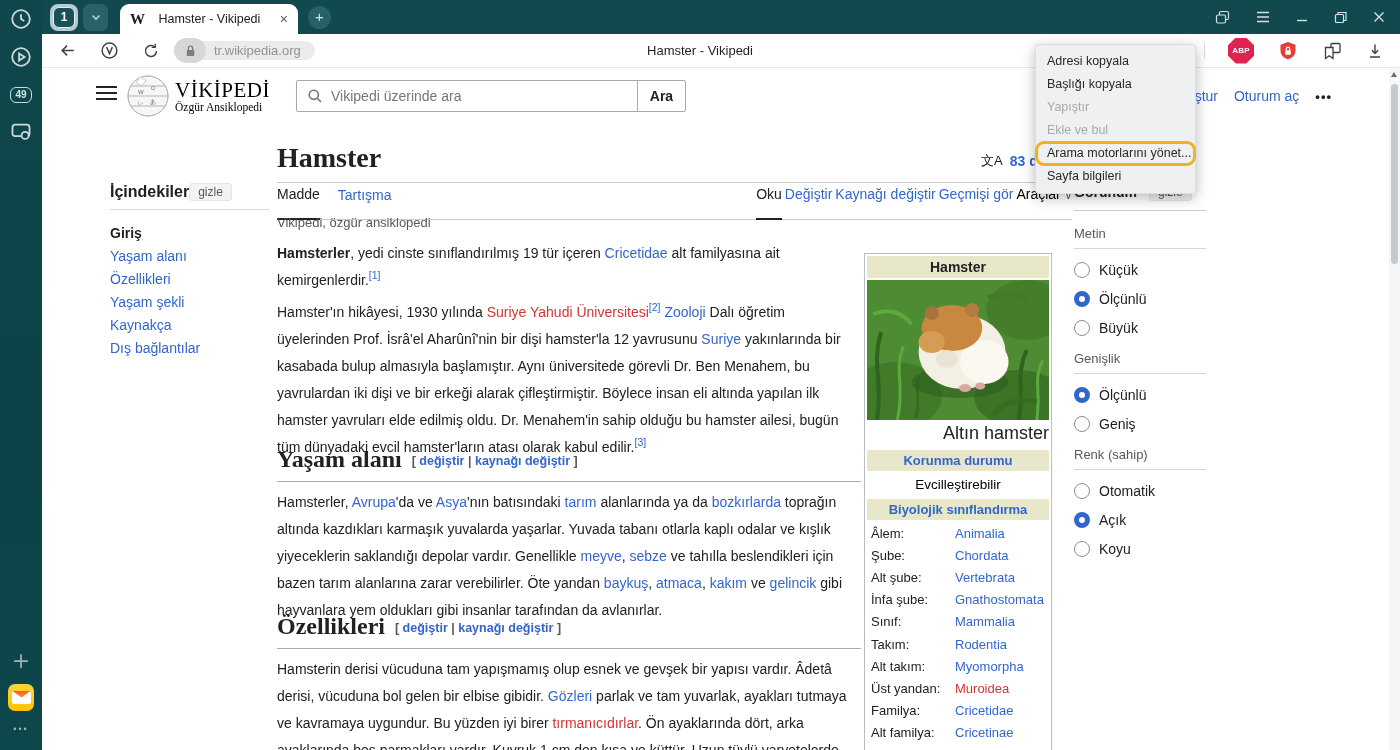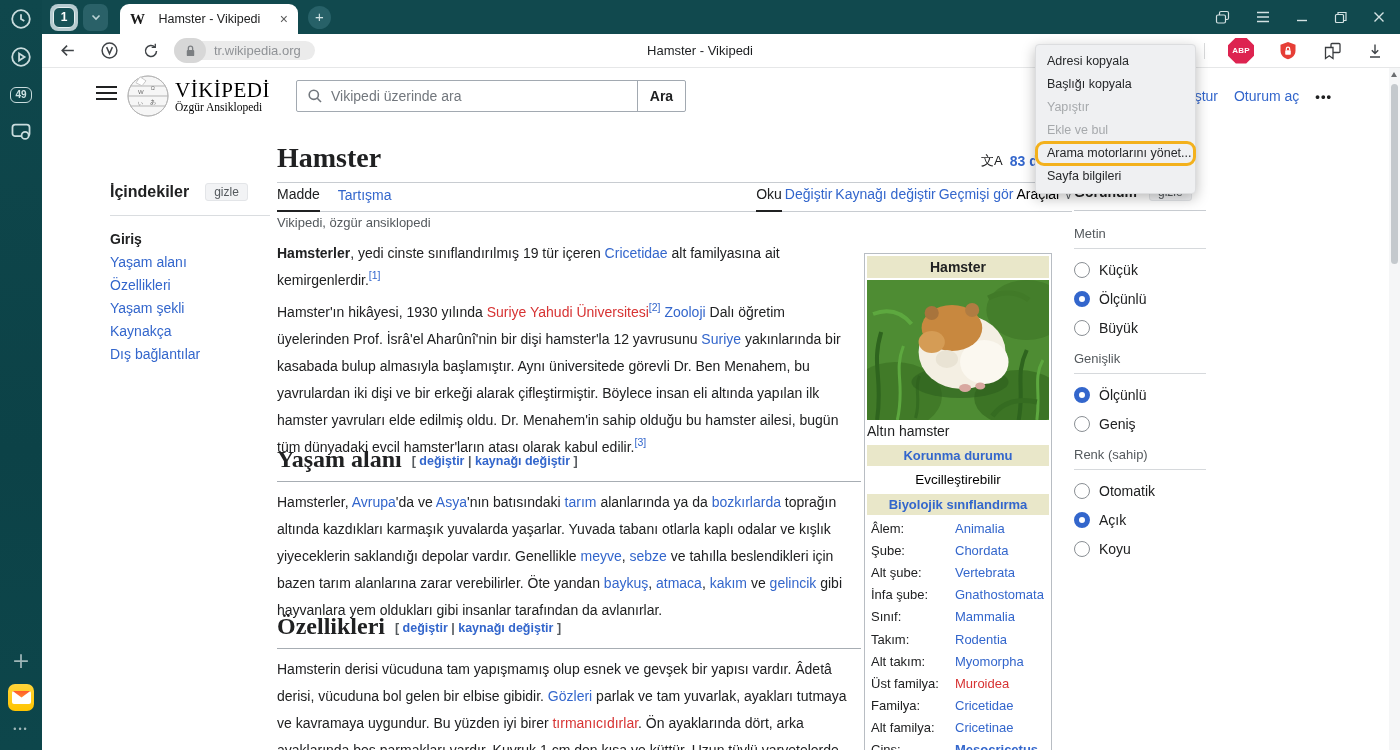--- a/index.html
+++ b/index.html
@@ -86,53 +86,53 @@
   .arabtn { width:48px; height:100%; border-left:1px solid #a2a9b1; display:flex; align-items:center;
             justify-content:center; font-weight:bold; font-size:14px; color:#202122; cursor:pointer; }
   .personal { position:absolute; right:68px; top:20px; display:flex; gap:16px; font-size:14px; align-items:center; }
   .pdots { color:#202122; font-weight:bold; letter-spacing:1px; font-size:13px; cursor:pointer; }
 
   .langsel { position:absolute; left:939px; top:84px; display:flex; gap:7px; align-items:center; cursor:pointer; }
   .langglyph { font-size:13px; color:#202122; }
   .langcount { font-size:14px; font-weight:bold; color:#3366cc; }
 
   .toc { position:absolute; left:68px; top:115px; width:160px; }
-  .tochead { display:flex; align-items:center; gap:16px; padding-bottom:14px; border-bottom:1px solid #dadde0; }
+  .tochead { display:flex; align-items:center; gap:0; padding-bottom:8px; border-bottom:1px solid #dadde0; }
   .tochead .t { font-size:16px; font-weight:bold; color:#202122; }
   .pill { background:#f2f3f5; border:1px solid #e3e5e8; border-radius:3px; font-size:12px; color:#54595d;
           padding:1px 8px; cursor:pointer; }
   .toc ul { list-style:none; margin-top:12px; }
   .toc li { font-size:14px; line-height:23px; cursor:pointer; }
   .toc li.cur { font-weight:bold; color:#202122; }
 
   .atitle { position:absolute; left:235px; top:74px; font-family:"Liberation Serif", serif; font-size:28px;
             color:#202122; line-height:32px; }
   .trule { position:absolute; left:235px; top:114px; width:795px; height:1px; background:#c8ccd1; }
   .tabrow { position:absolute; left:235px; top:118px; width:795px; display:flex; align-items:flex-end;
             border-bottom:1px solid #c8ccd1; font-size:14px; }
-  .tabrow .vt { padding-bottom:8px; margin-right:18px; cursor:pointer; }
+  .tabrow .vt { padding-bottom:16px; margin-right:18px; cursor:pointer; }
   .tabrow .vt.on { color:#202122; border-bottom:2px solid #202122; margin-bottom:-1px; }
   .tabrow .rgrp { margin-left:auto; display:flex; gap:3px; }
   .tabrow .rgrp .vt { margin-right:0; }
   .chev { font-size:10px; color:#54595d; }
   .tagline { position:absolute; left:235px; top:147px; font-size:13px; color:#54595d; }
 
   .para { position:absolute; left:235px; width:584px; font-size:14px; line-height:27px; color:#202122; }
   .h2 { position:absolute; left:235px; font-family:"Liberation Serif", serif; font-size:24px; color:#202122; }
   .h2 .edit { font-family:"Liberation Sans", sans-serif; font-size:12.5px; margin-left:10px; vertical-align:2px; }
   .hrule { position:absolute; left:235px; width:584px; height:1px; background:#a7adb3; }
 
   
   .infobox { position:absolute; left:822px; top:185px; width:188px; border:1px solid #b8bdc3;
              background:#fff; padding:2px; font-size:13px; }
   .iband { background:#e9e7c9; text-align:center; font-weight:bold; padding:3px 0; margin-bottom:2px; }
   .iband.blue { color:#3366cc; cursor:pointer; }
   .ititle { font-size:14px; color:#202122; }
   .iimg { width:182px; height:140px; display:block; }
-  .icap { text-align:left; font-size:14px; color:#202122; padding:3px 0 6px; }
+  .icap { text-align:right; font-size:18px; color:#202122; padding:3px 0 6px; }
   .ival { text-align:center; padding:4px 0 7px; font-size:13.5px; }
   .itax { width:100%; border-collapse:collapse; margin-top:1px; }
   .itax td { padding:3.6px 4px; font-size:13px; vertical-align:top; }
   .itax td.l { color:#202122; width:84px; white-space:nowrap; }
 
   
   .appear { position:absolute; left:1032px; top:115px; width:132px; }
   .apphead { display:flex; align-items:center; gap:12px; padding-bottom:9px; border-bottom:1px solid #c8ccd1; }
   .apphead .t { font-size:14px; font-weight:bold; color:#202122; }
   .grplabel { font-size:13px; color:#54595d; margin-top:15px; padding-bottom:7px; border-bottom:1px solid #d6d9dc; }
@@ -438,21 +438,21 @@
             </tr>
         <tr>
               <td class="l">Takım:</td>
               <td class="lnk">Rodentia</td>
             </tr>
         <tr>
               <td class="l">Alt takım:</td>
               <td class="lnk">Myomorpha</td>
             </tr>
         <tr>
-              <td class="l">Üst familya:</td>
+              <td class="l">Üst yandan:</td>
               <td class="red">Muroidea</td>
             </tr>
         <tr>
               <td class="l">Familya:</td>
               <td class="lnk">Cricetidae</td>
             </tr>
         <tr>
               <td class="l">Alt familya:</td>
               <td class="lnk">Cricetinae</td>
             </tr>

